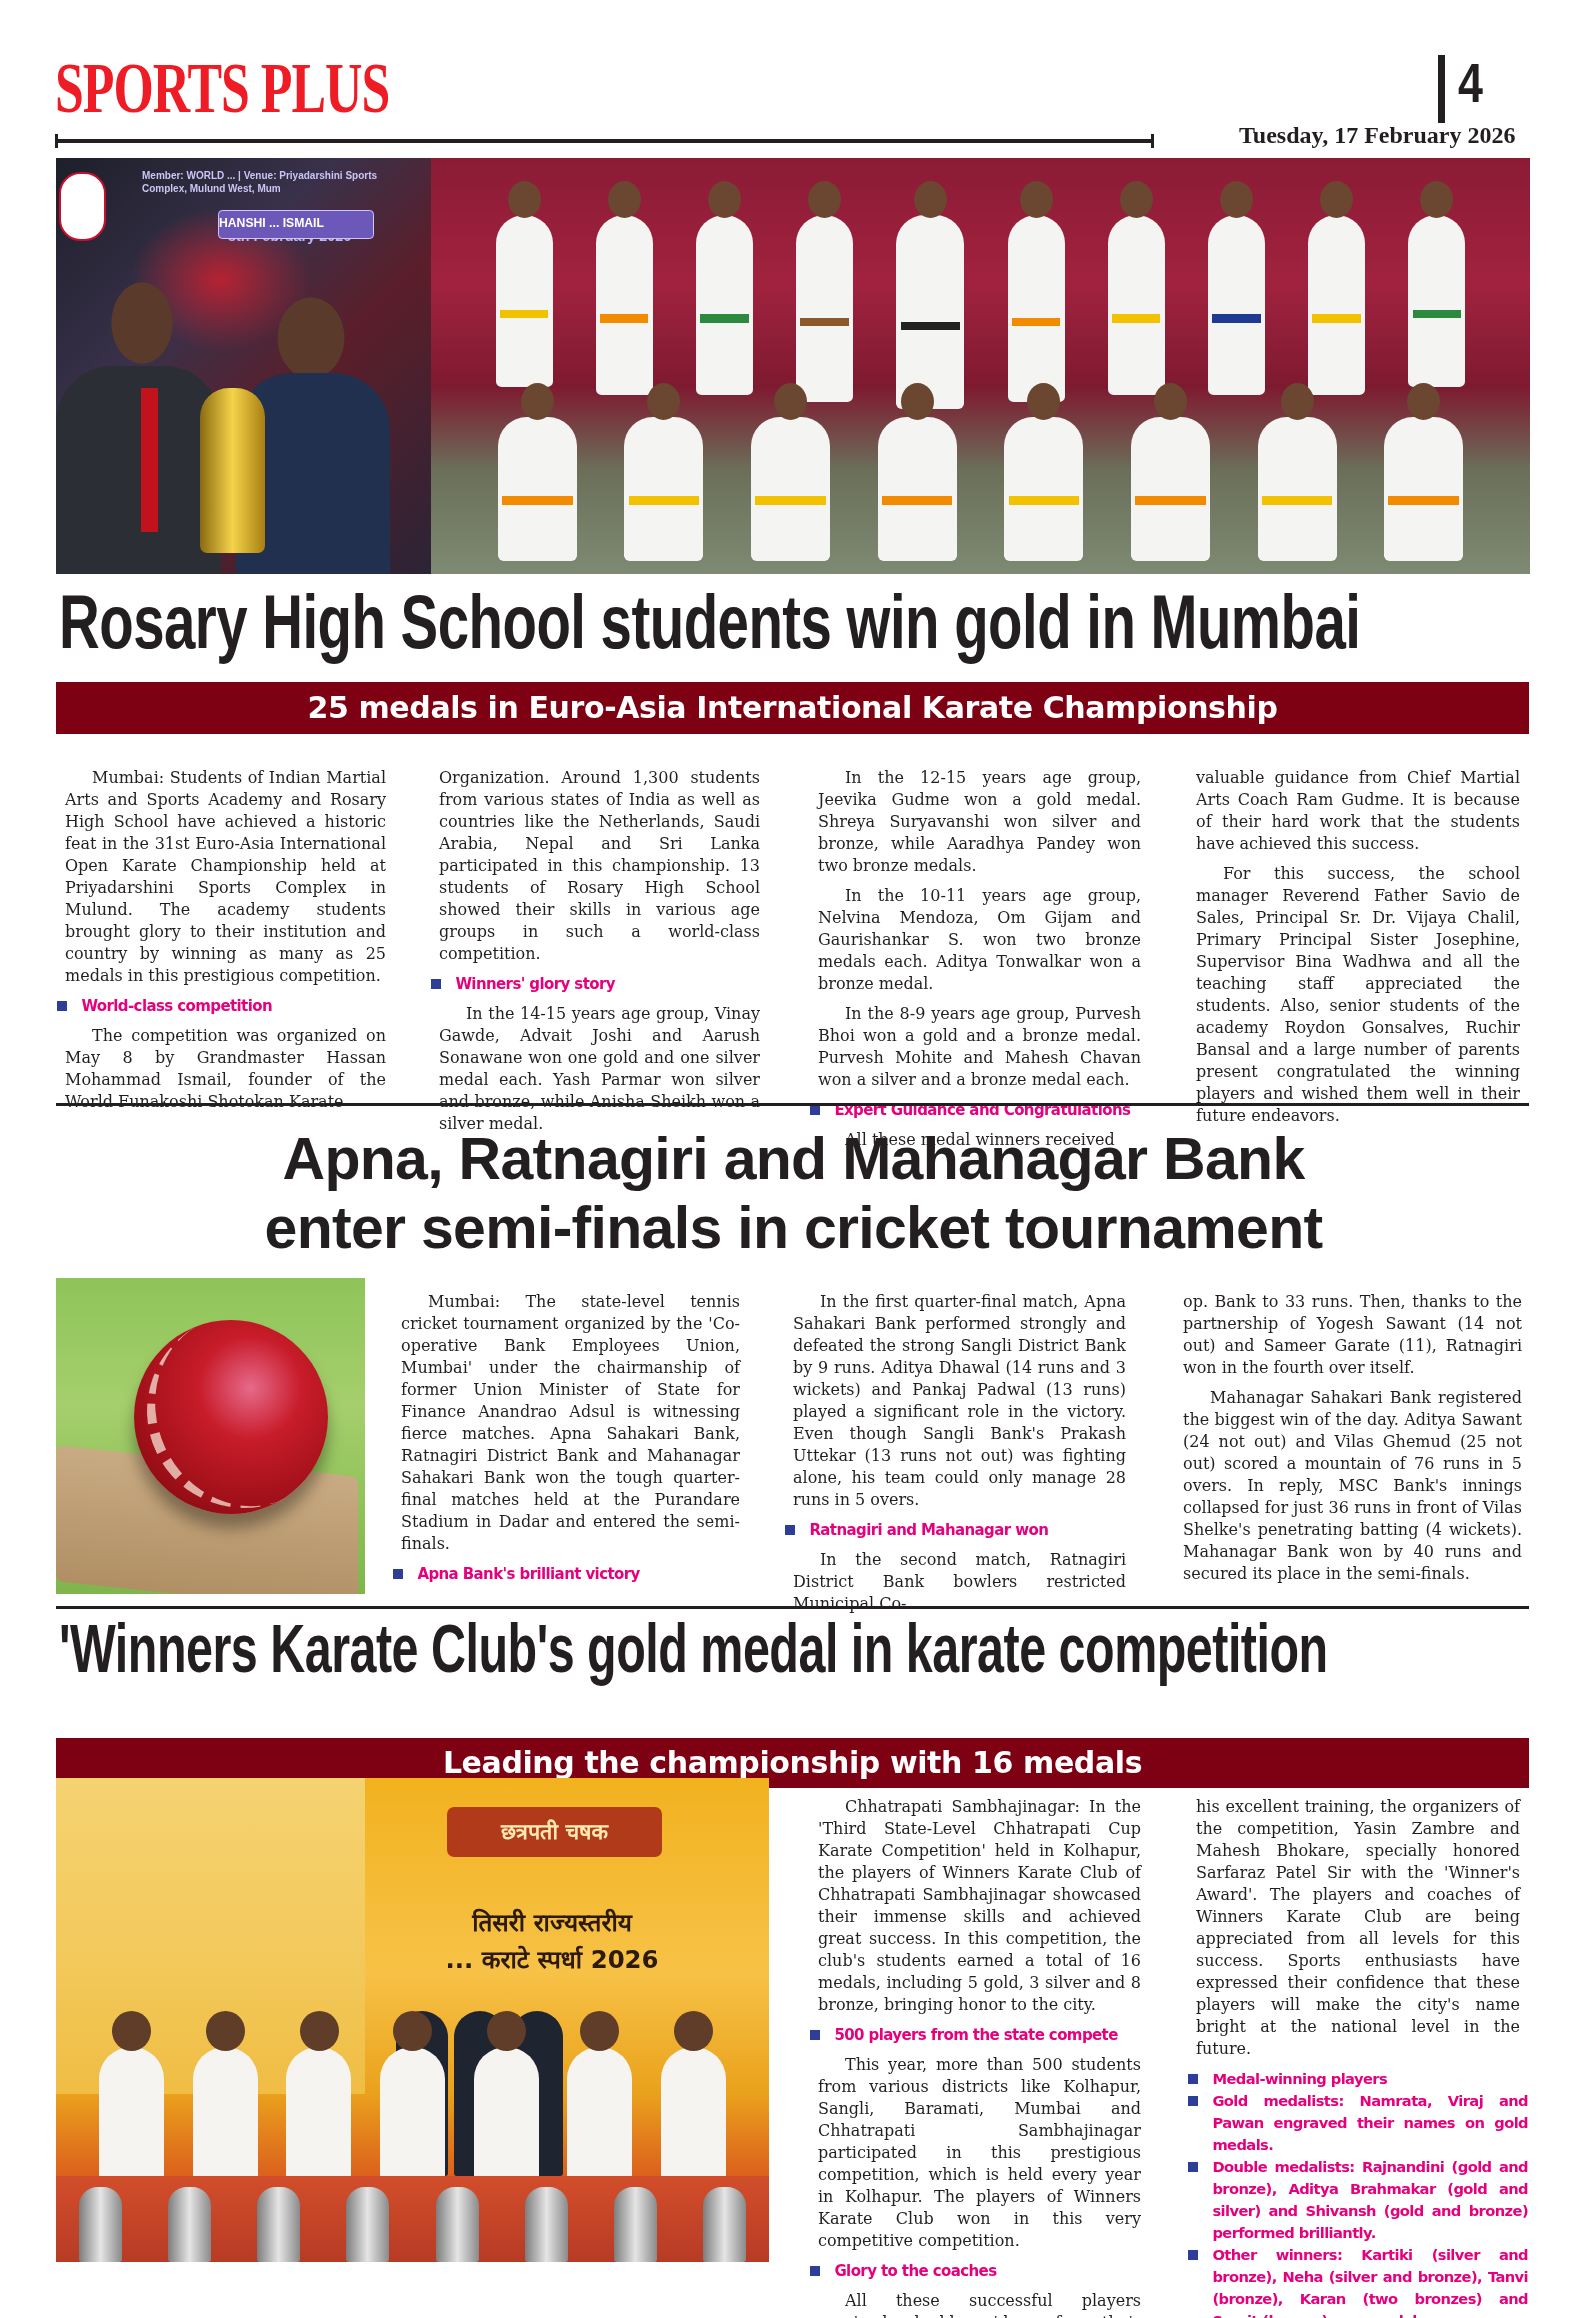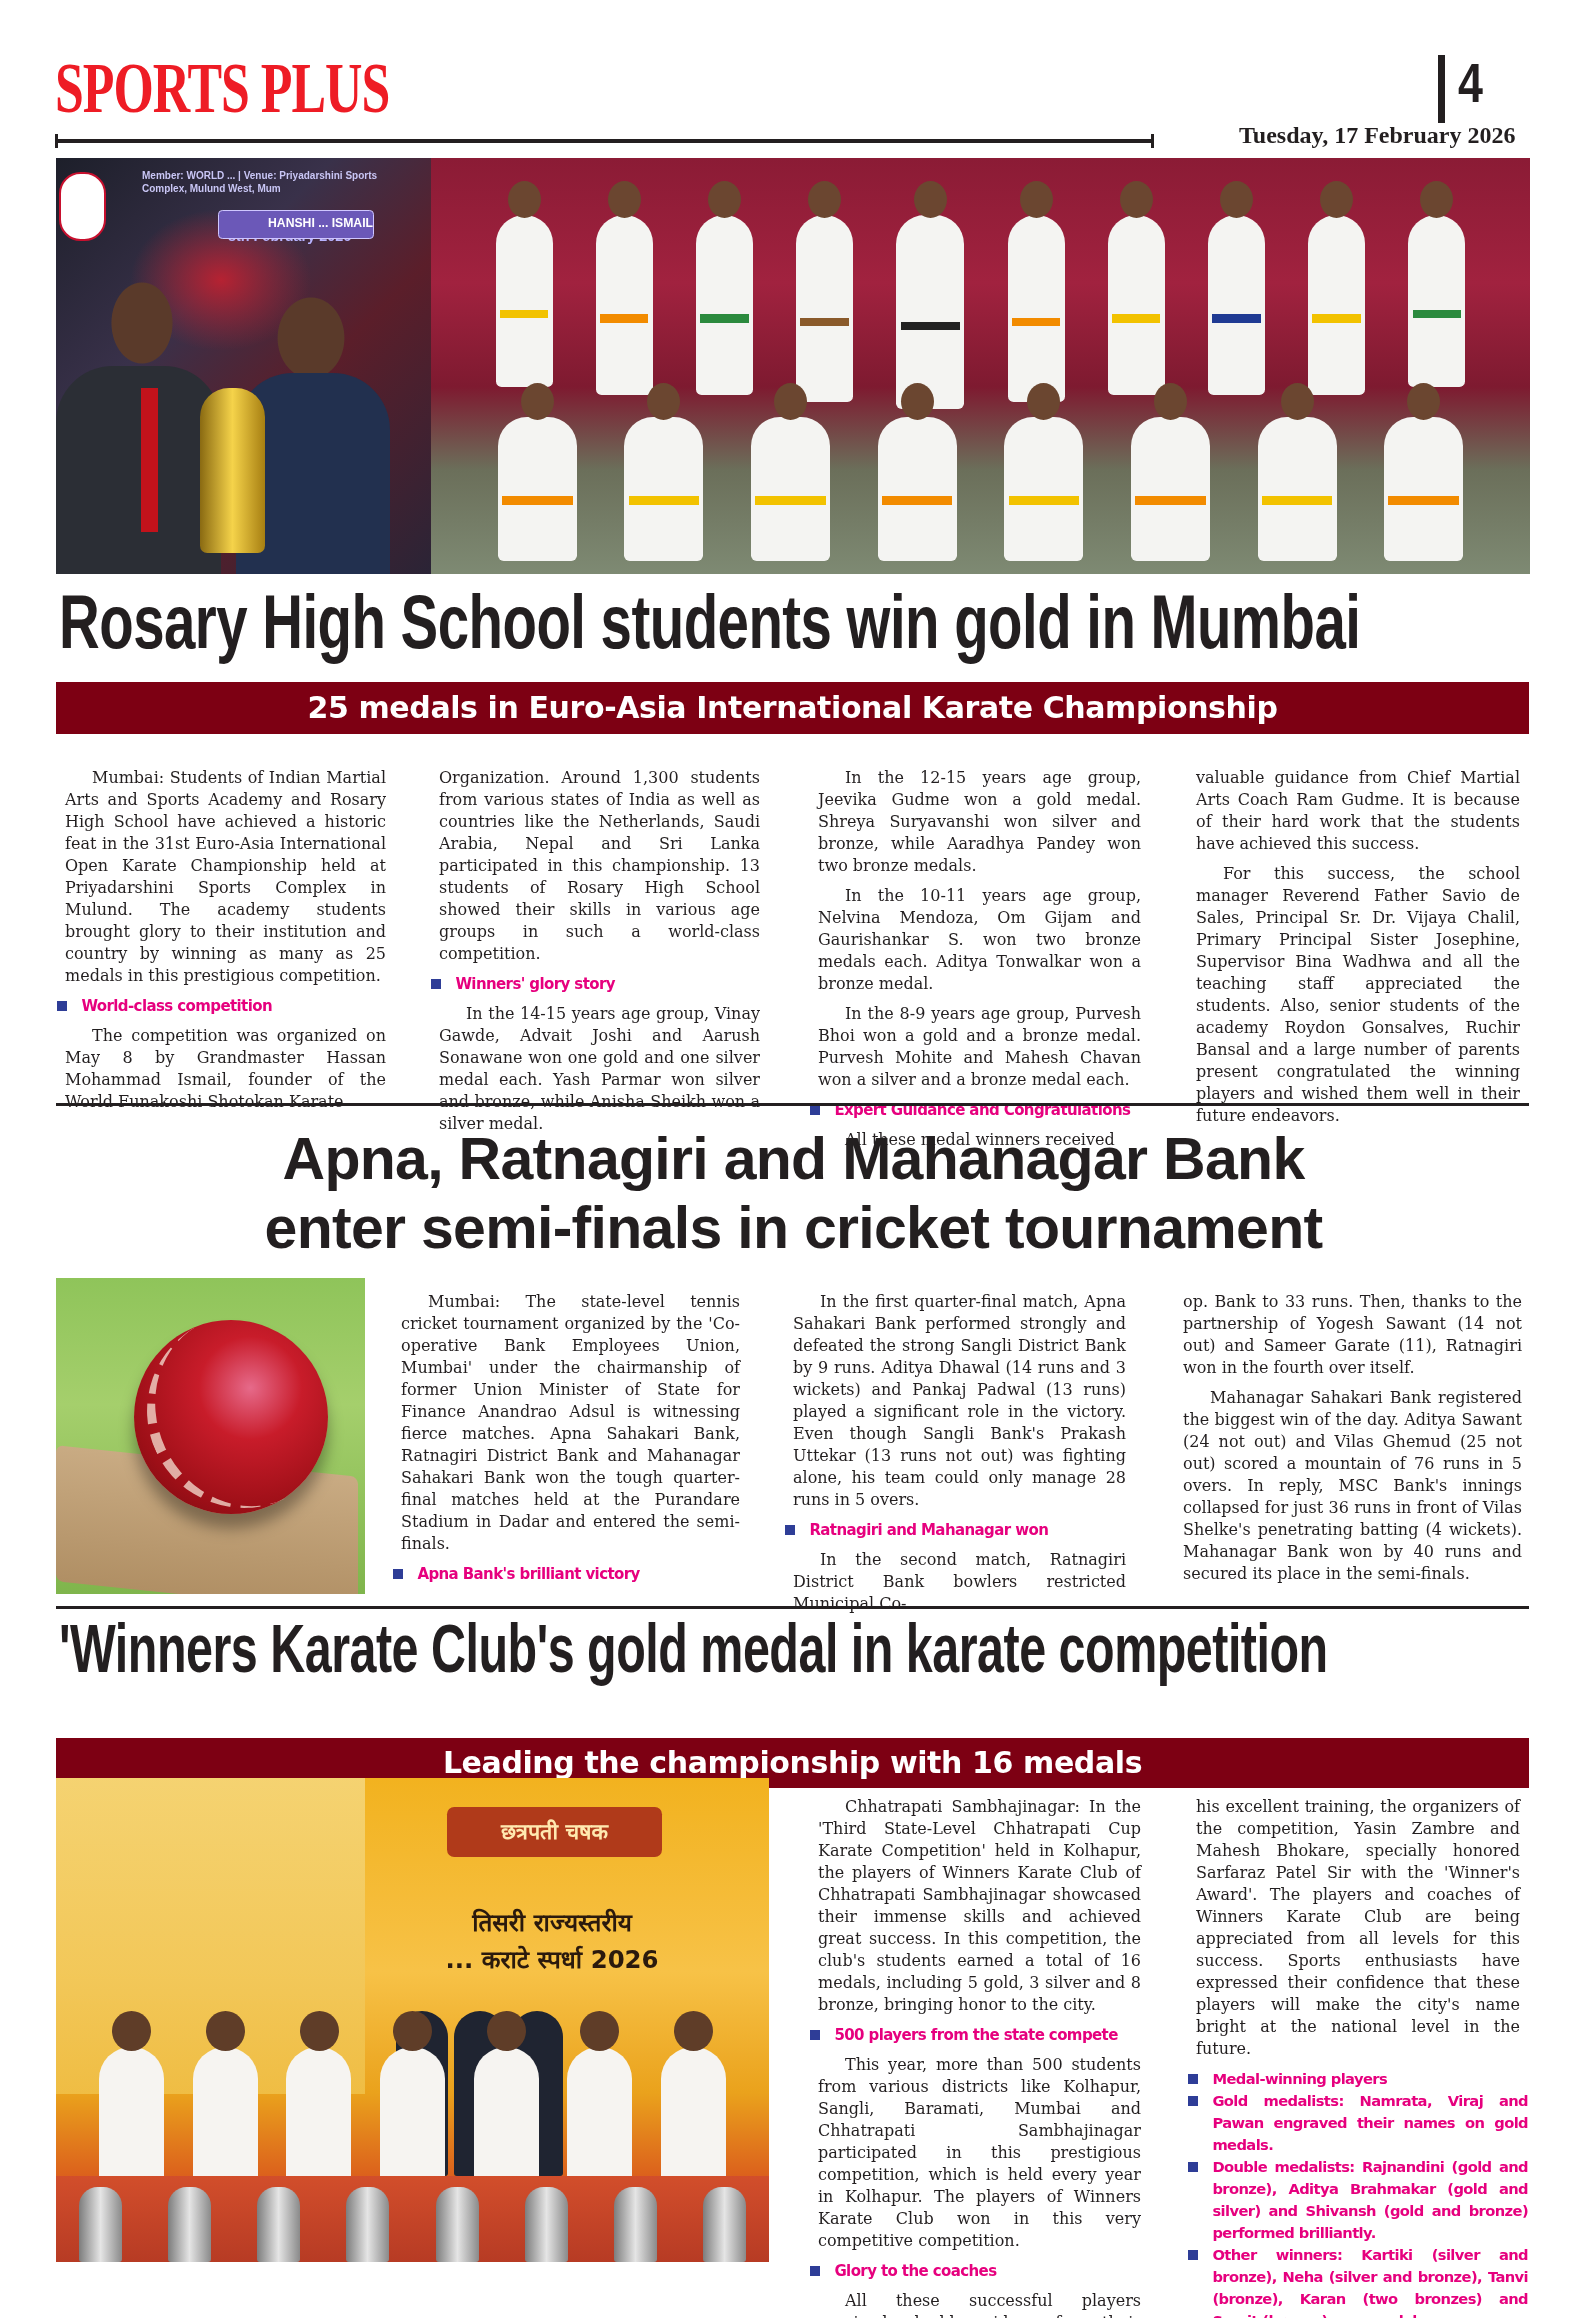--- a/index.html
+++ b/index.html
@@ -26,21 +26,21 @@
       radial-gradient(ellipse 129px 101px at 165px 122px, #b62232 0%, transparent 70%),
       linear-gradient(135deg, #1d1f2a 0%, #39314a 35%, #5b1e2a 60%, #2a2436 100%);
     padding-left: 43px;
   }
   .photo-trophy .suit-left { position: absolute; left: 0; top: 208px; width: 165px; height: 208px; background: #2b2e35; border-radius: 57px 57px 0 0; }
   .photo-trophy .suit-right { position: absolute; left: 180px; top: 215px; width: 154px; height: 201px; background: #22304f; border-radius: 57px 57px 0 0; }
   .photo-trophy .tie { position: absolute; left: 85px; top: 230px; width: 17px; height: 144px; background: #c2121b; }
   .photo-trophy .cup { position: absolute; left: 144px; top: 230px; width: 65px; height: 165px; background: linear-gradient(90deg, #8a6a12, #f5d34a, #a77f12); border-radius: 29px 29px 7.2px 7.2px; }
   .photo-trophy .banner-text { position: absolute; left: 86px; top: 10.8px; width: 244px; font-family: "Liberation Sans", sans-serif; font-weight: bold; color: #c9c6f5; font-size: 10px; line-height: 13px; }
   .photo-trophy .banner-date { position: absolute; left: 172px; top: 31px; color: #b8b3ff; font-family: "Liberation Sans", sans-serif; font-weight: bold; font-size: 14.4px; margin-top: 39px; }
-  .photo-trophy .banner-box { position: absolute; left: 162px; top: 52px; width: 154px; height: 27px; background: #6b58b8; border: 1.4px solid #cfc6ff; border-radius: 4.3px; color: #fff; font-family: "Liberation Sans", sans-serif; font-weight: bold; font-size: 12.2px; text-align: right; line-height: 24.4px; }
+  .photo-trophy .banner-box { position: absolute; left: 162px; top: 52px; width: 154px; height: 27px; background: #6b58b8; border: 1.4px solid #cfc6ff; border-radius: 4.3px; color: #fff; font-family: "Liberation Sans", sans-serif; font-weight: bold; font-size: 12.2px; text-align: left; line-height: 24.4px; }
   .photo-trophy .logo { position: absolute; left: 2.9px; top: 14.4px; width: 43px; height: 65px; border-radius: 21.5px; background: #fff; border: 2.2px solid #c8102e; }
 
   .photo-group { left: 431px; top: 158px; width: 1099px; height: 416px;
     background: linear-gradient(180deg, #8b1b35 0%, #a1223f 30%, #7e1a30 55%, #6b6f5a 75%, #7e8a73 100%);
   }
   .photo-group .row { position: absolute; left: 43px; right: 43px; display: flex; justify-content: space-around; }
   .photo-group .kid { background: #f4f4f2; border-radius: 29px 29px 5.7px 5.7px; position: relative; }
   .photo-group .kid::before { content: ""; position: absolute; left: 50%; top: -34px; width: 33px; height: 37px; margin-left: -16.5px; border-radius: 50%; background: #6b4630; }
   .photo-group .kid .belt { position: absolute; left: 4.3px; right: 4.3px; top: 55%; height: 8.6px; }
 

